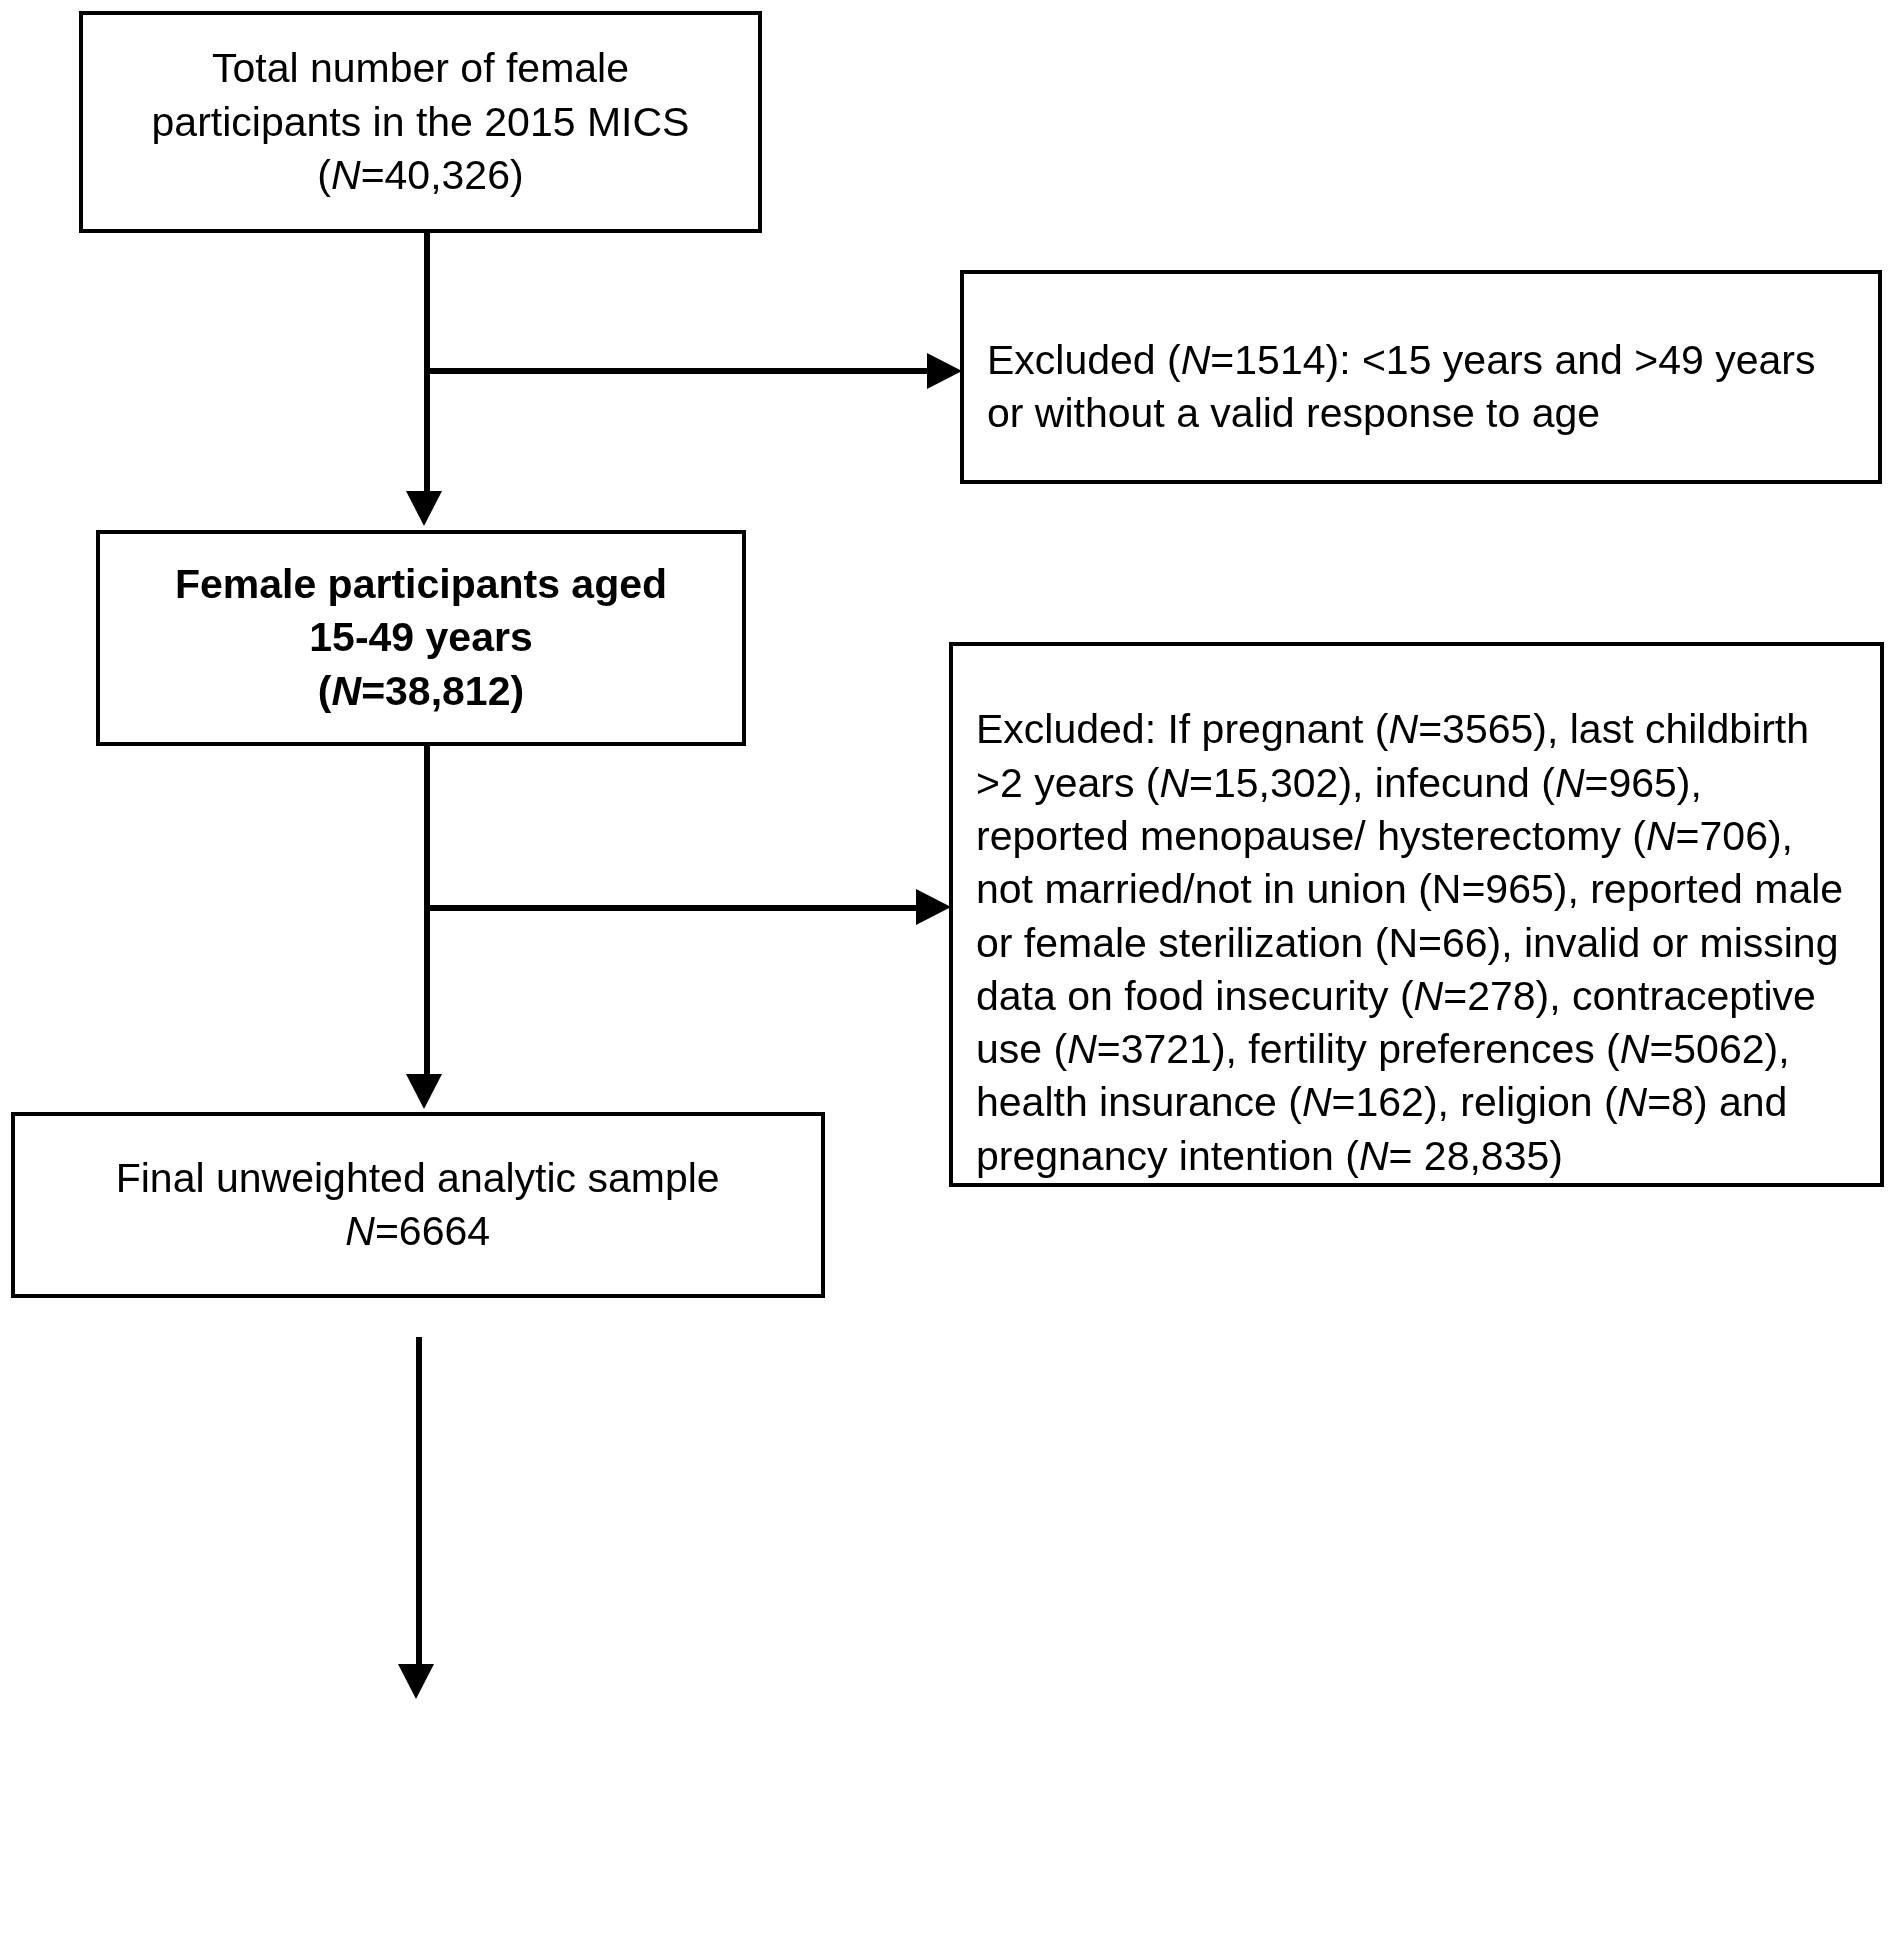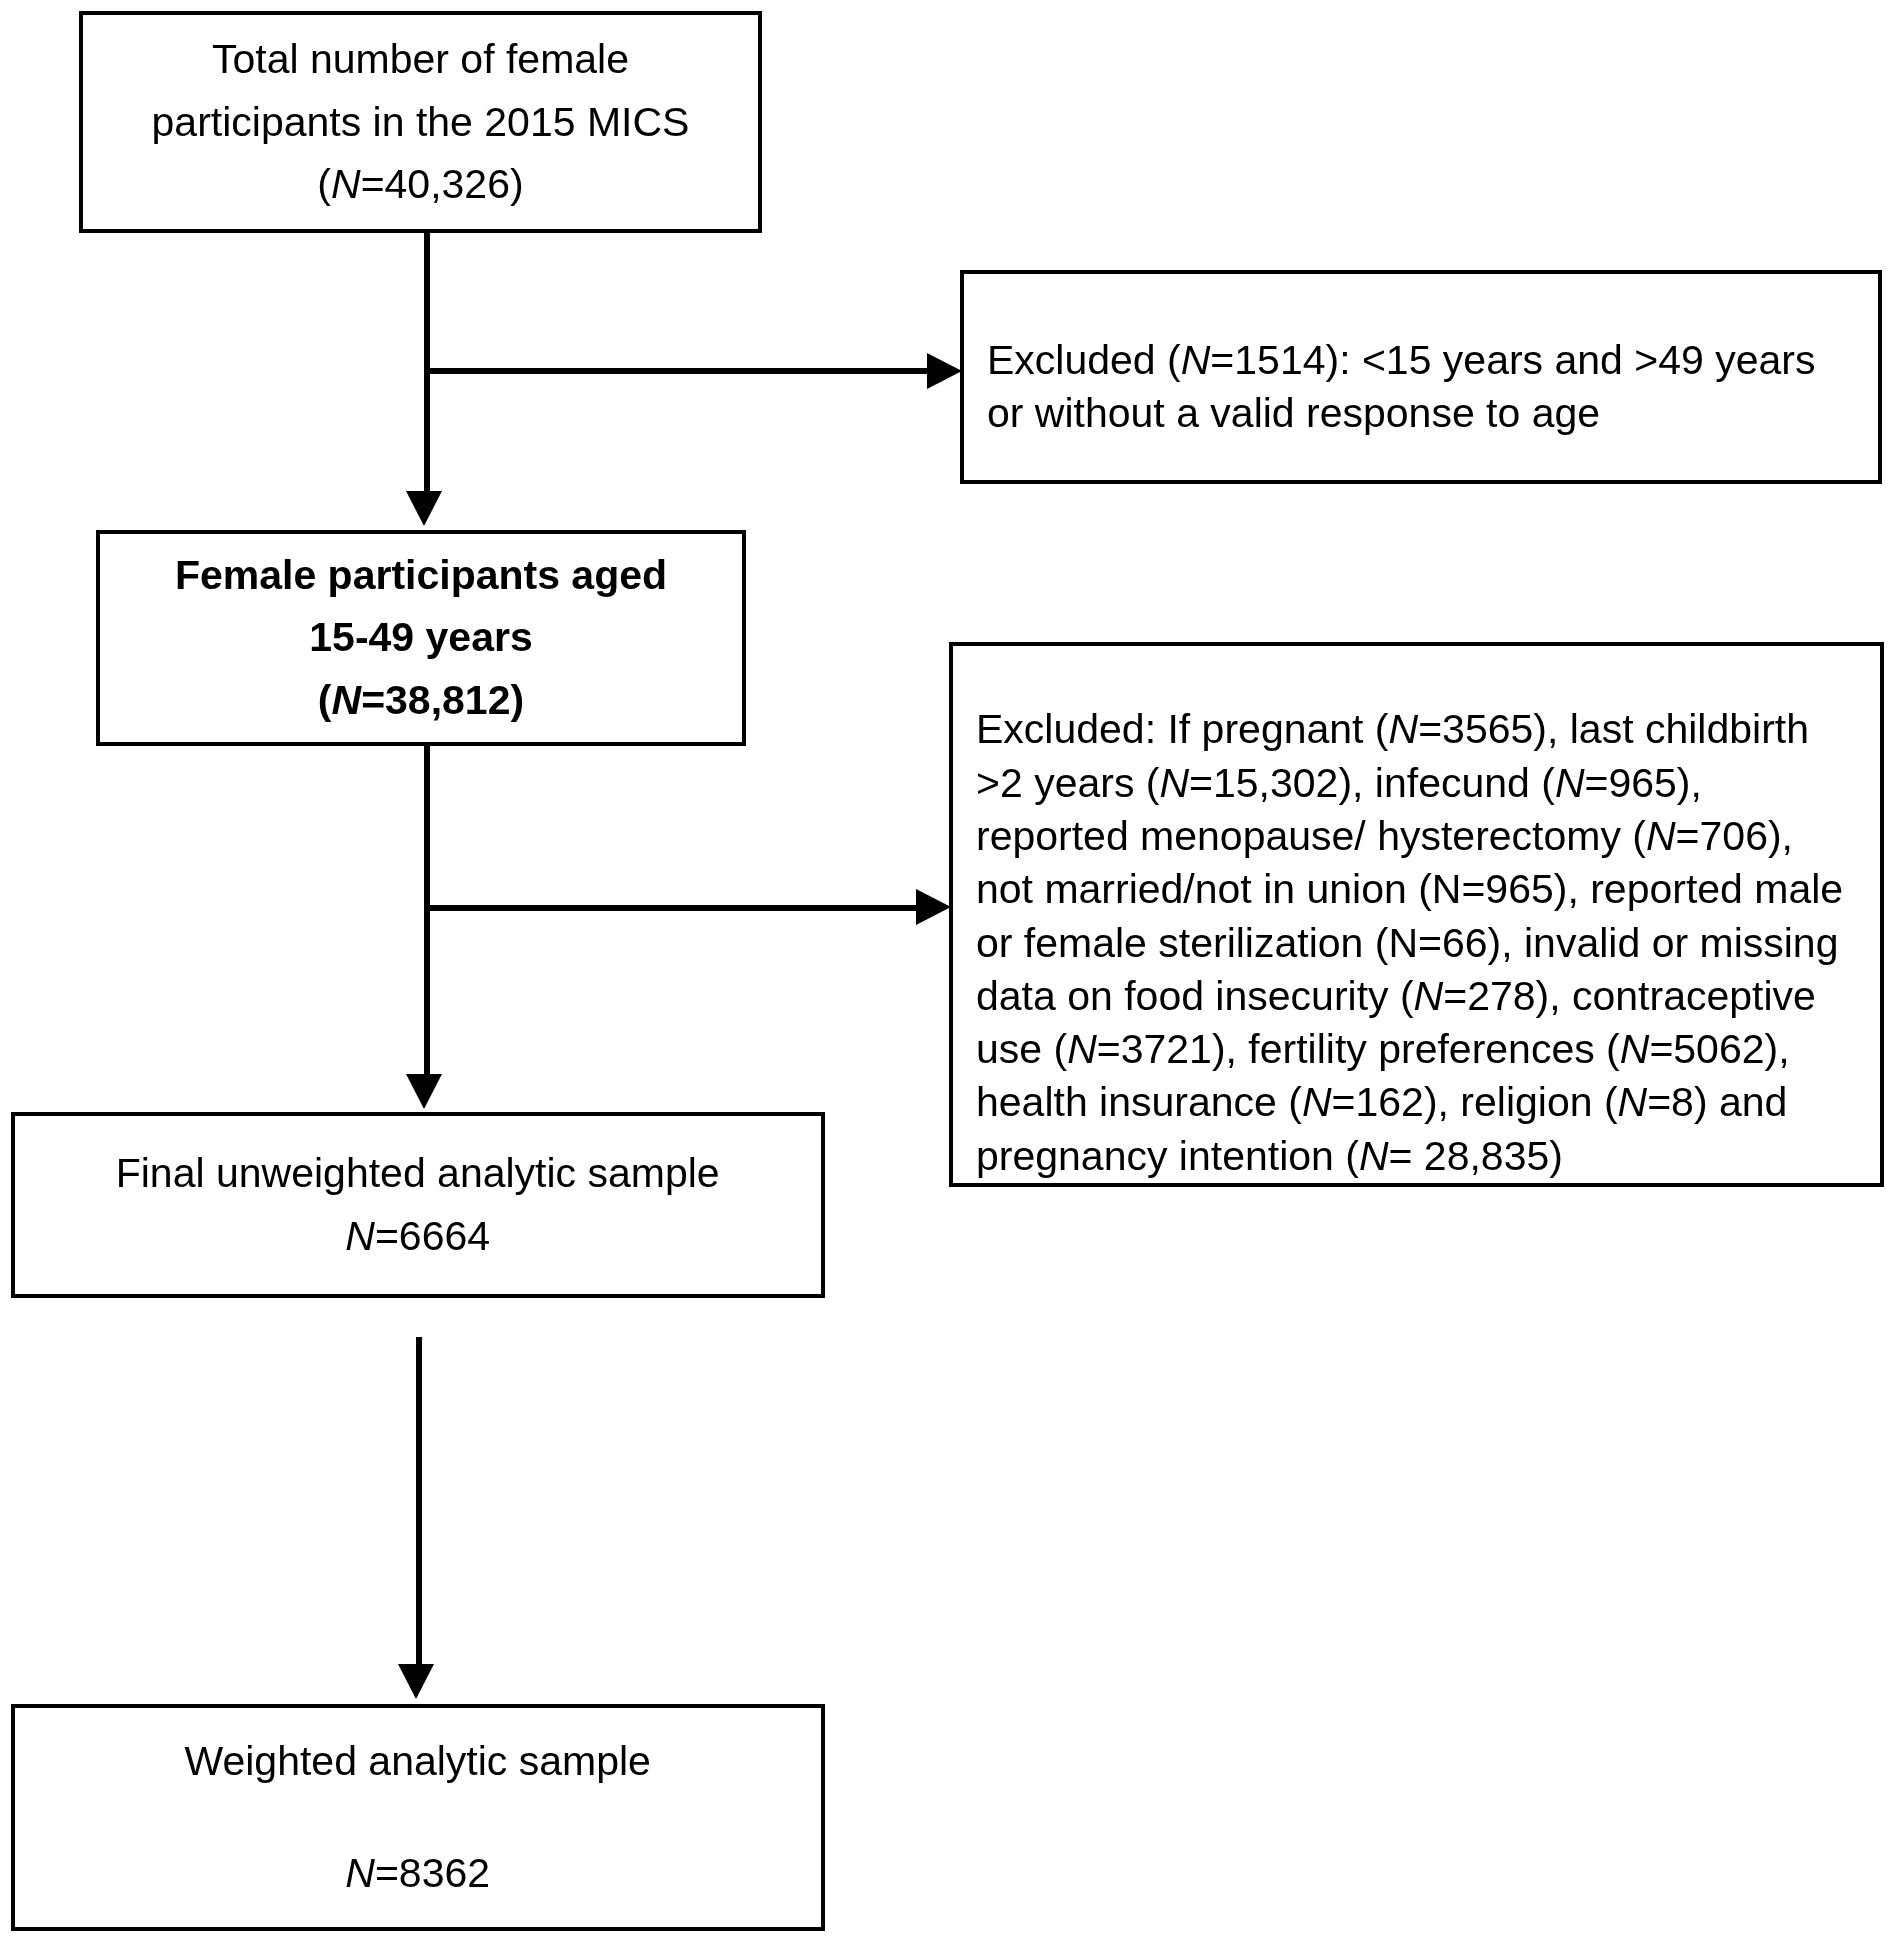--- a/index.html
+++ b/index.html
@@ -23,21 +23,20 @@
     position: absolute;
     box-sizing: border-box;
     border: 4.7px solid #000000;
     background: #ffffff;
     display: flex;
     flex-direction: column;
     justify-content: center;
   }
   .flow-box.centered {
     align-items: center;
-    gap: 9px;
   }
   .flow-box.lefted {
     align-items: flex-start;
     text-align: left;
   }
   .box-line {
     font-size: 41px;
     line-height: 1.30;
     white-space: pre;
   }
@@ -115,20 +114,15 @@
   </div>
 
   <div class="flow-box centered" style="left:10.7px; top:1112px; width:814px; height:186px;">
     <div class="box-line">Final unweighted analytic sample</div>
     <div class="box-line"><span class="ital">N</span><span>=6664</span></div>
   </div>
 
   <div class="vline" style="left:416px; top:1337px; height:331px;"></div>
   <div class="arrow-down" style="left:398px; top:1664px;"></div>
 
-  <div class="flow-box centered" style="left:10.7px; top:1704px; width:814px; height:227px;">
-    <div class="box-line">Weighted analytic sample</div>
-    <div class="box-line" style="height:41px;">&nbsp;</div>
-    <div class="box-line"><span class="ital">N</span><span>=8362</span></div>
-  </div>
 
 </div>
 
 
 </body></html>

